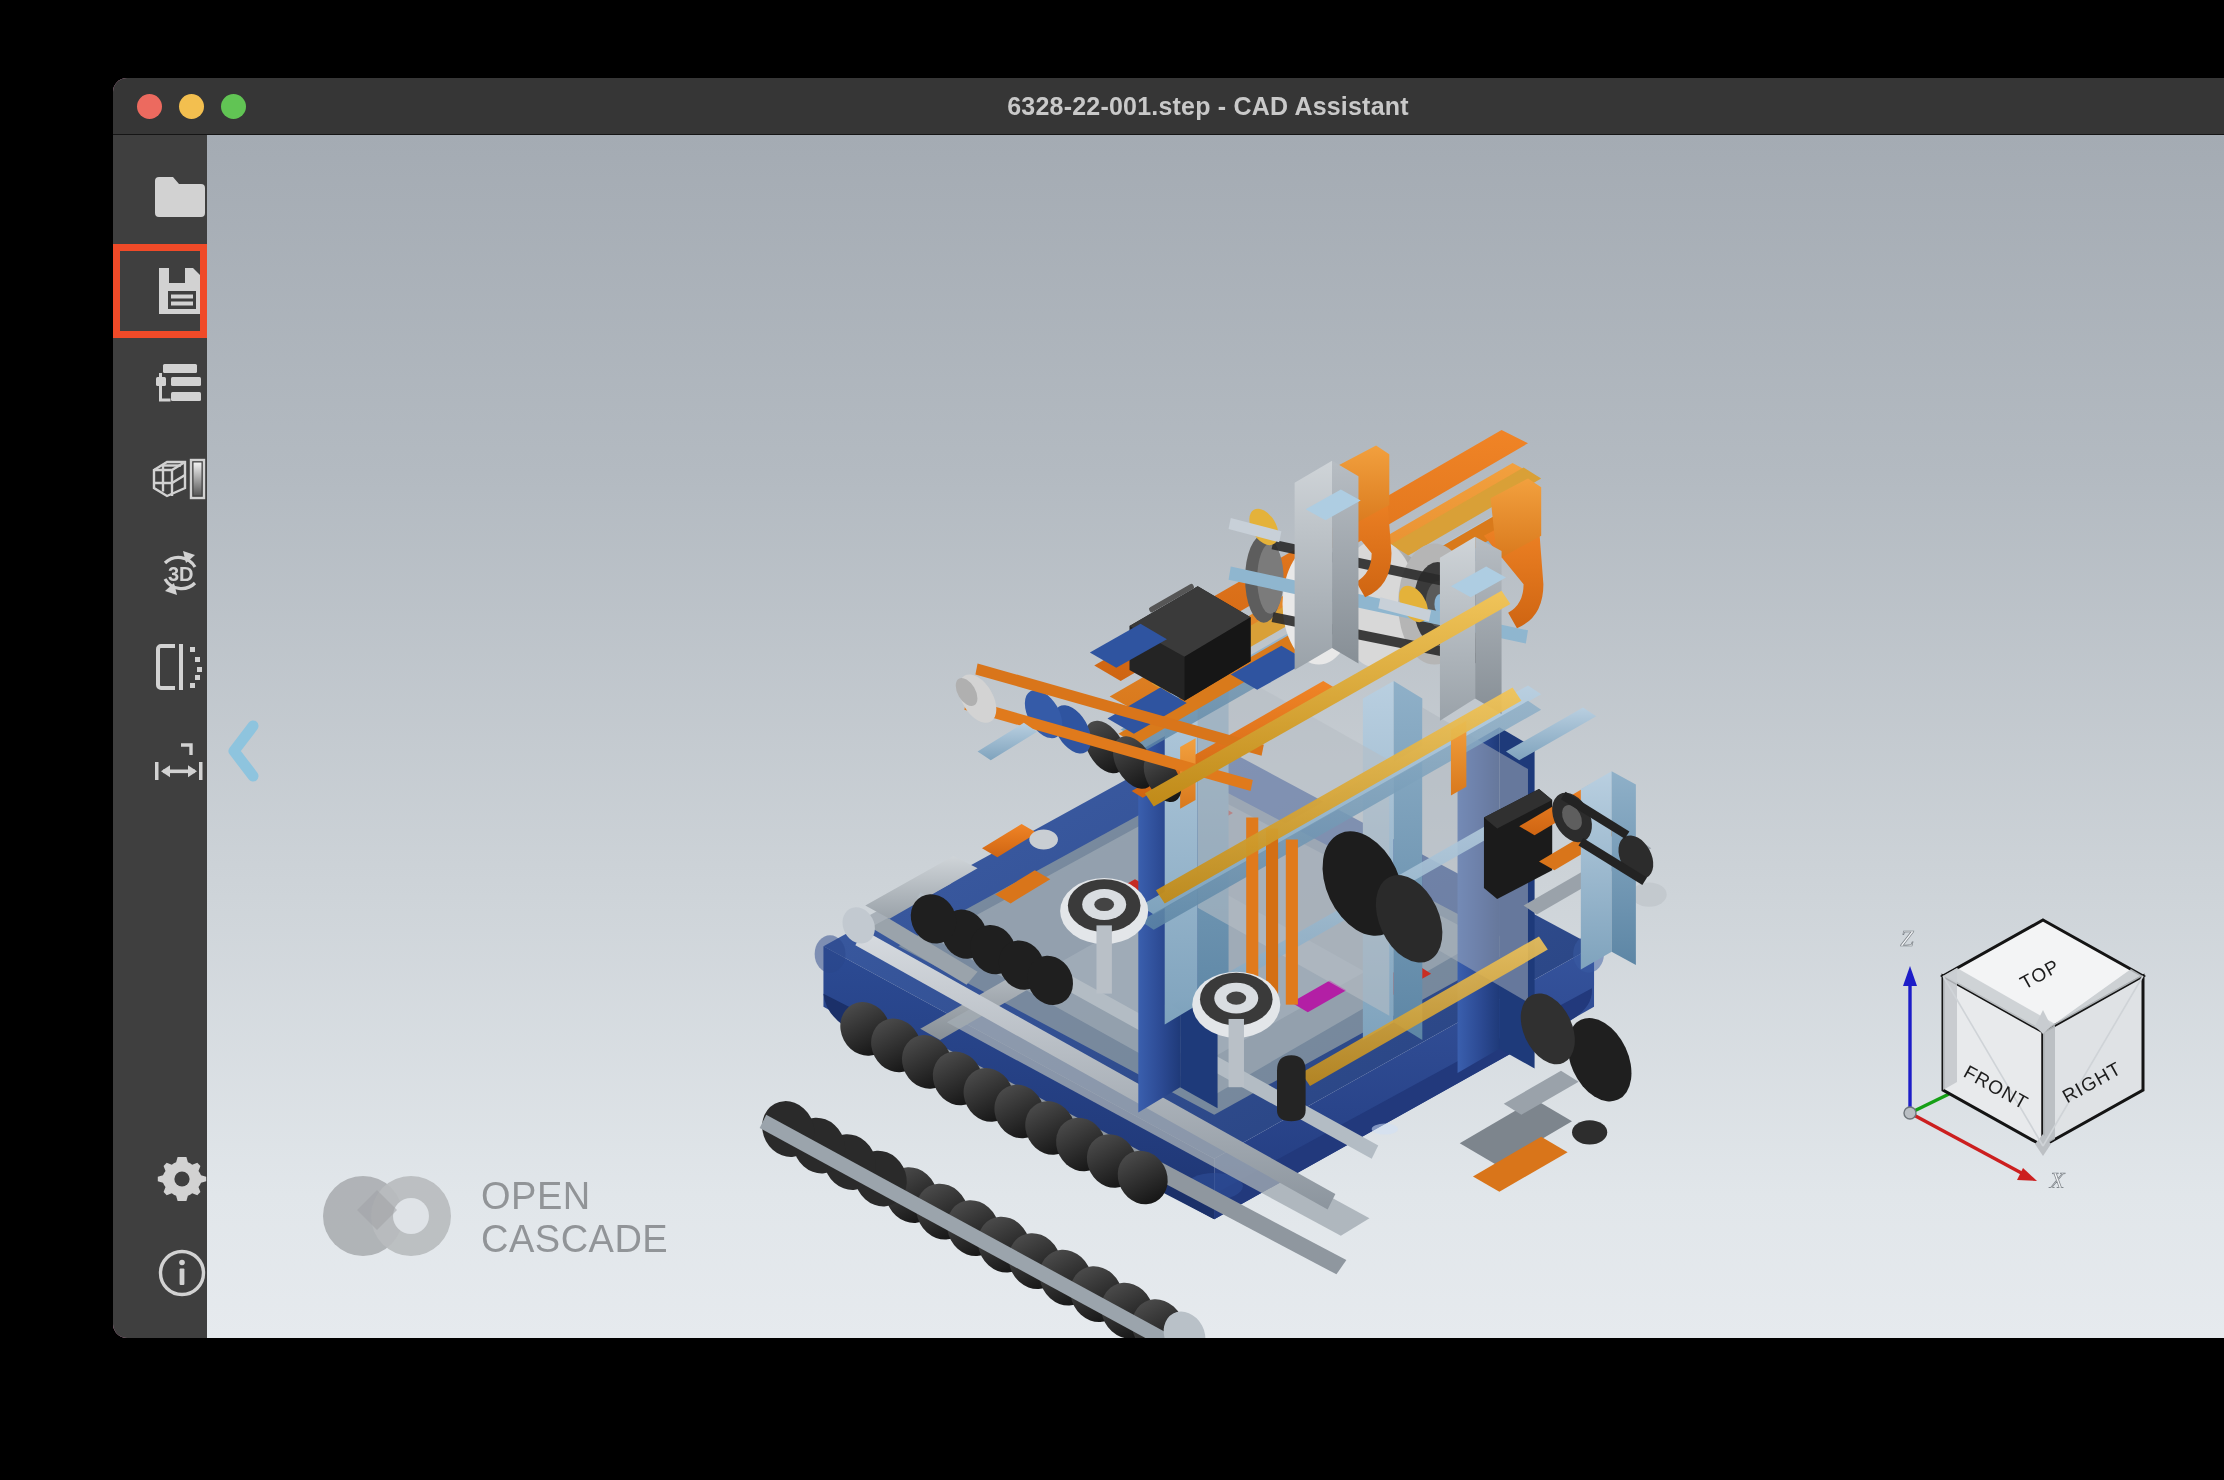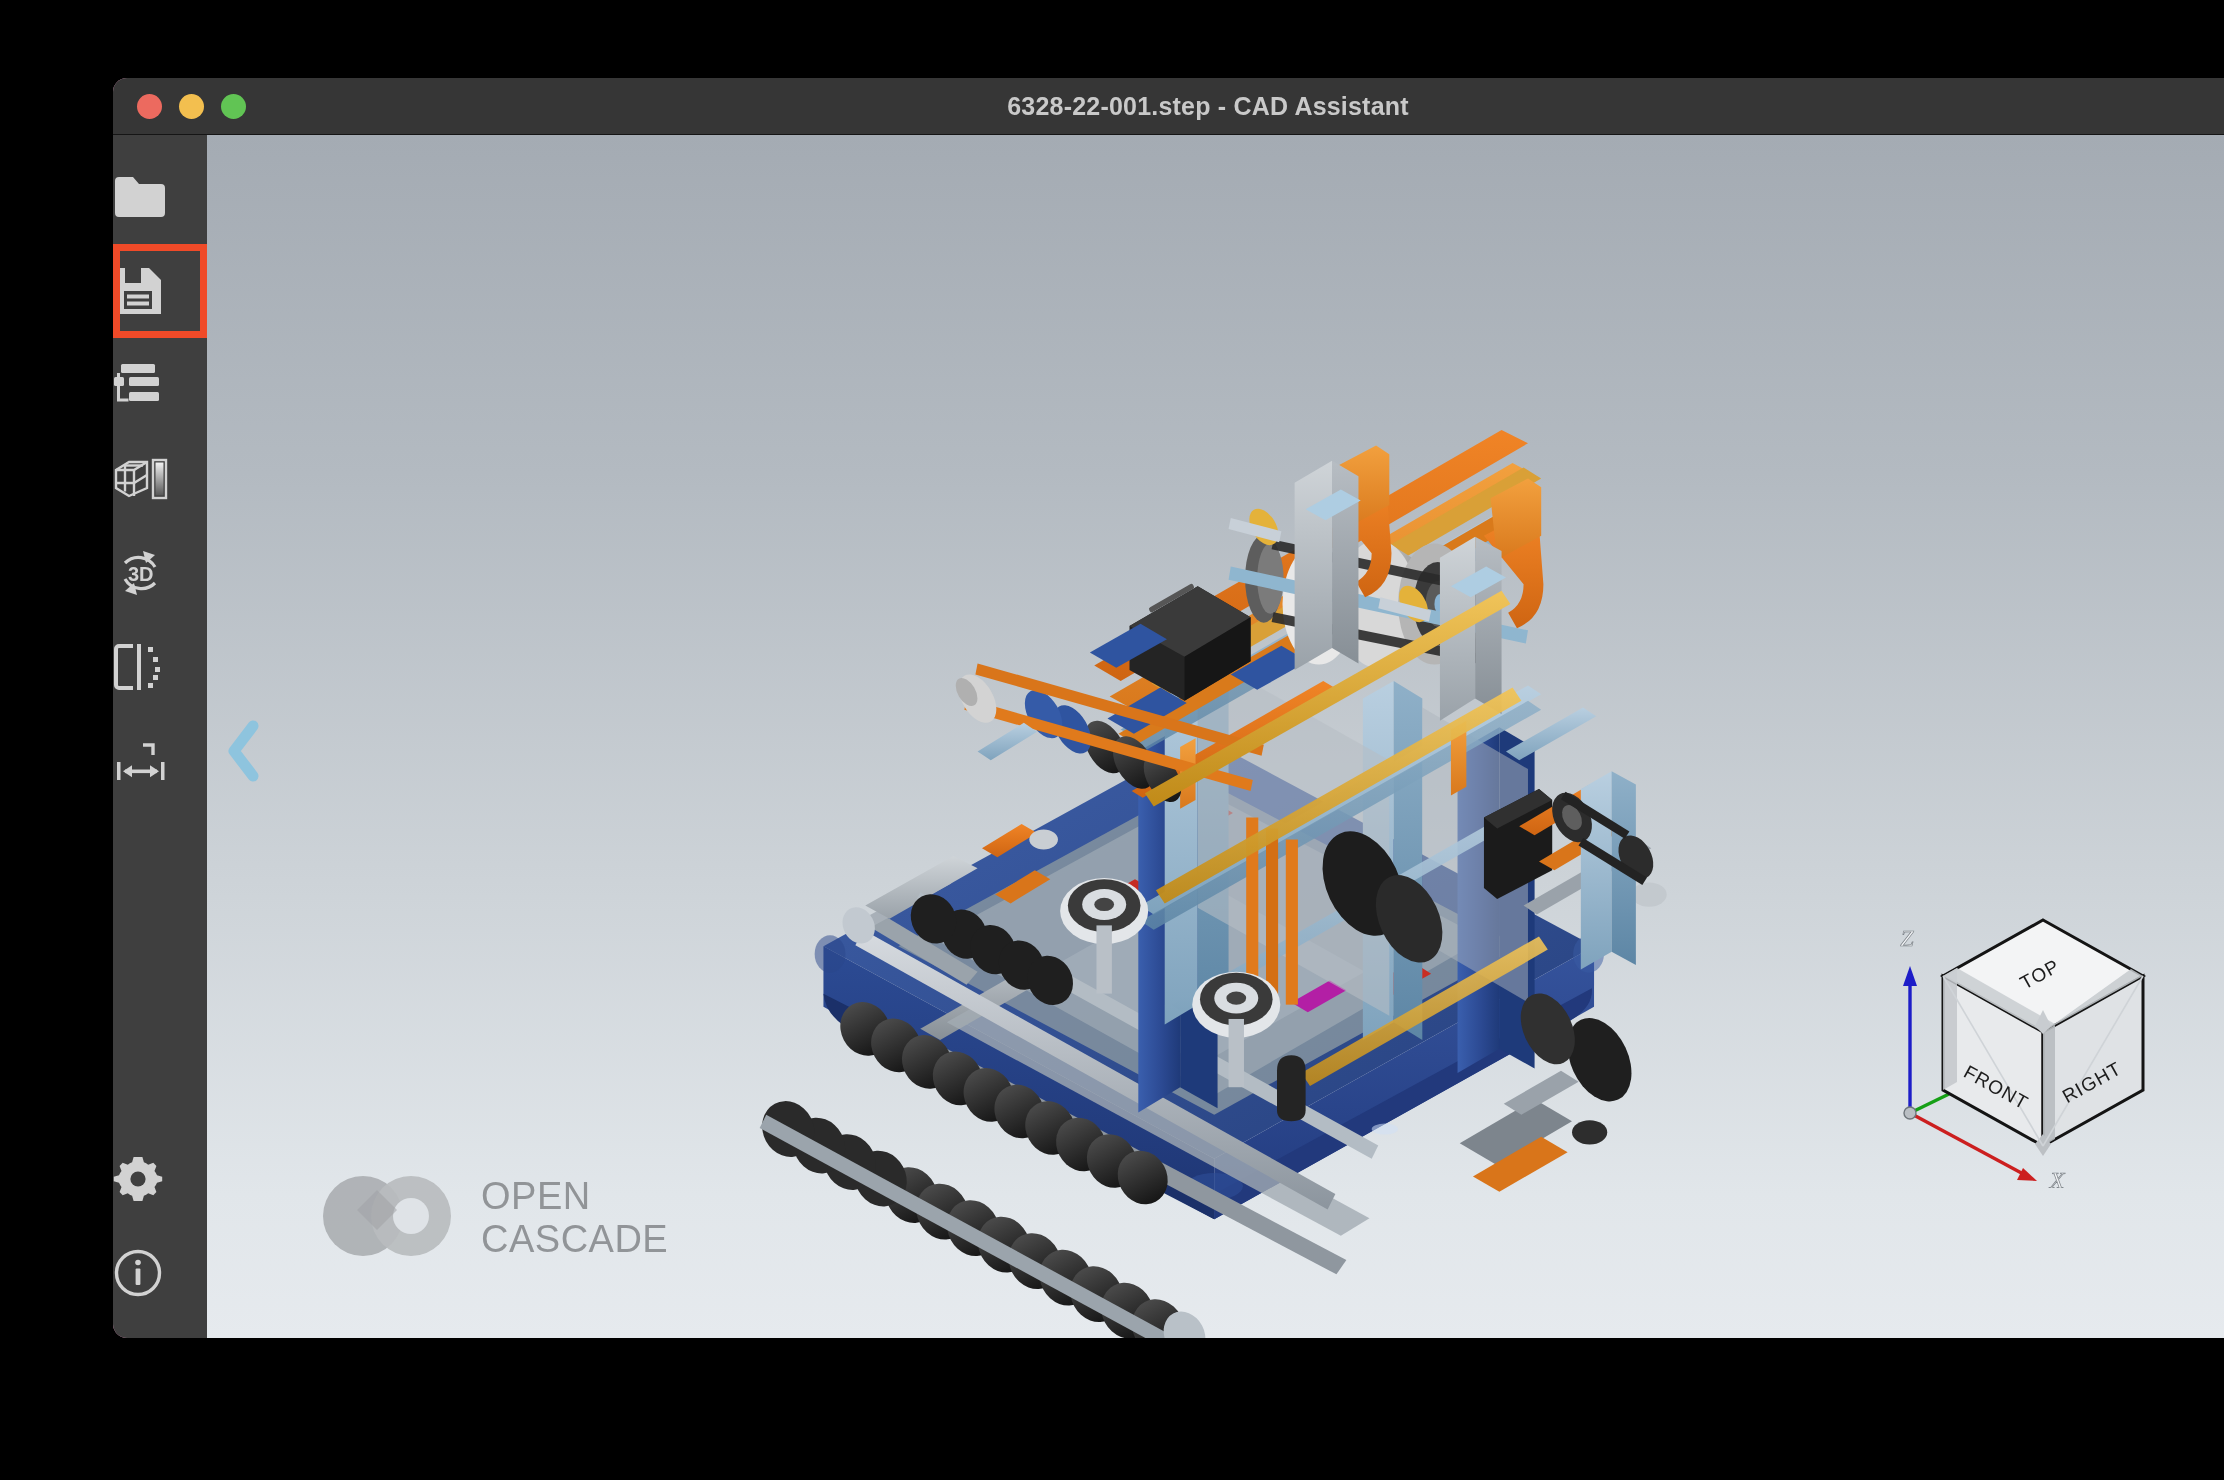--- a/index.html
+++ b/index.html
@@ -58,21 +58,21 @@
     background: #3f3f3f;
     display: flex;
     flex-direction: column;
     align-items: center;
     flex: 0 0 94px;
     padding-top: 15px;
     position: relative;
   }
   .side-btn {
     width: 94px; height: 94px;
-    display: flex; align-items: center; justify-content: flex-start;
+    display: flex; align-items: center; justify-content: flex-end;
     position: relative;
     cursor: pointer;
   }
   .side-btn.highlighted { outline: 7px solid #f04a28; outline-offset: -7px; }
   .side-btn svg { display: block; }
   .sidebar-spacer { flex: 1 1 auto; }
   #sidebar-bottom { padding-bottom: 18px; }
 
   
   #viewport {

